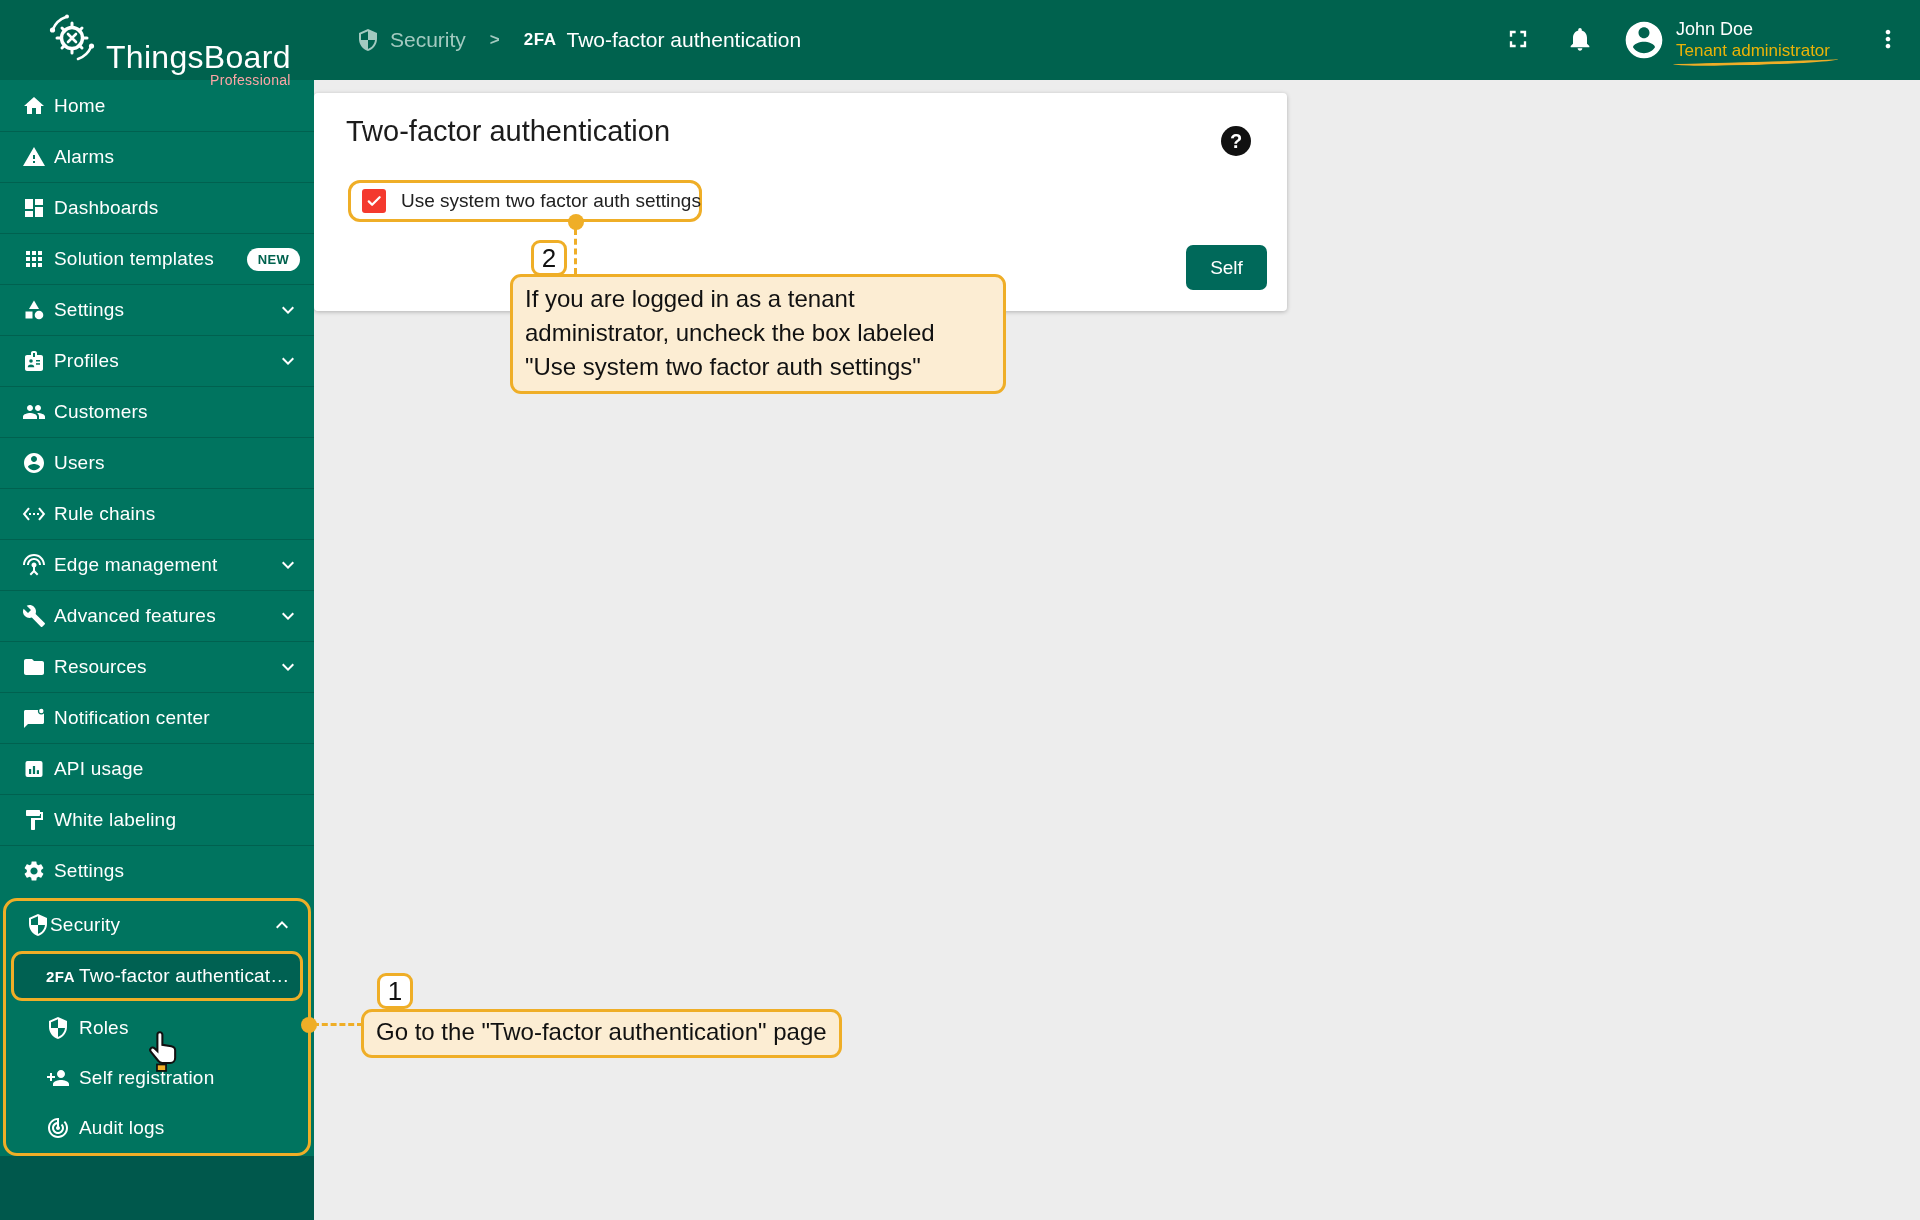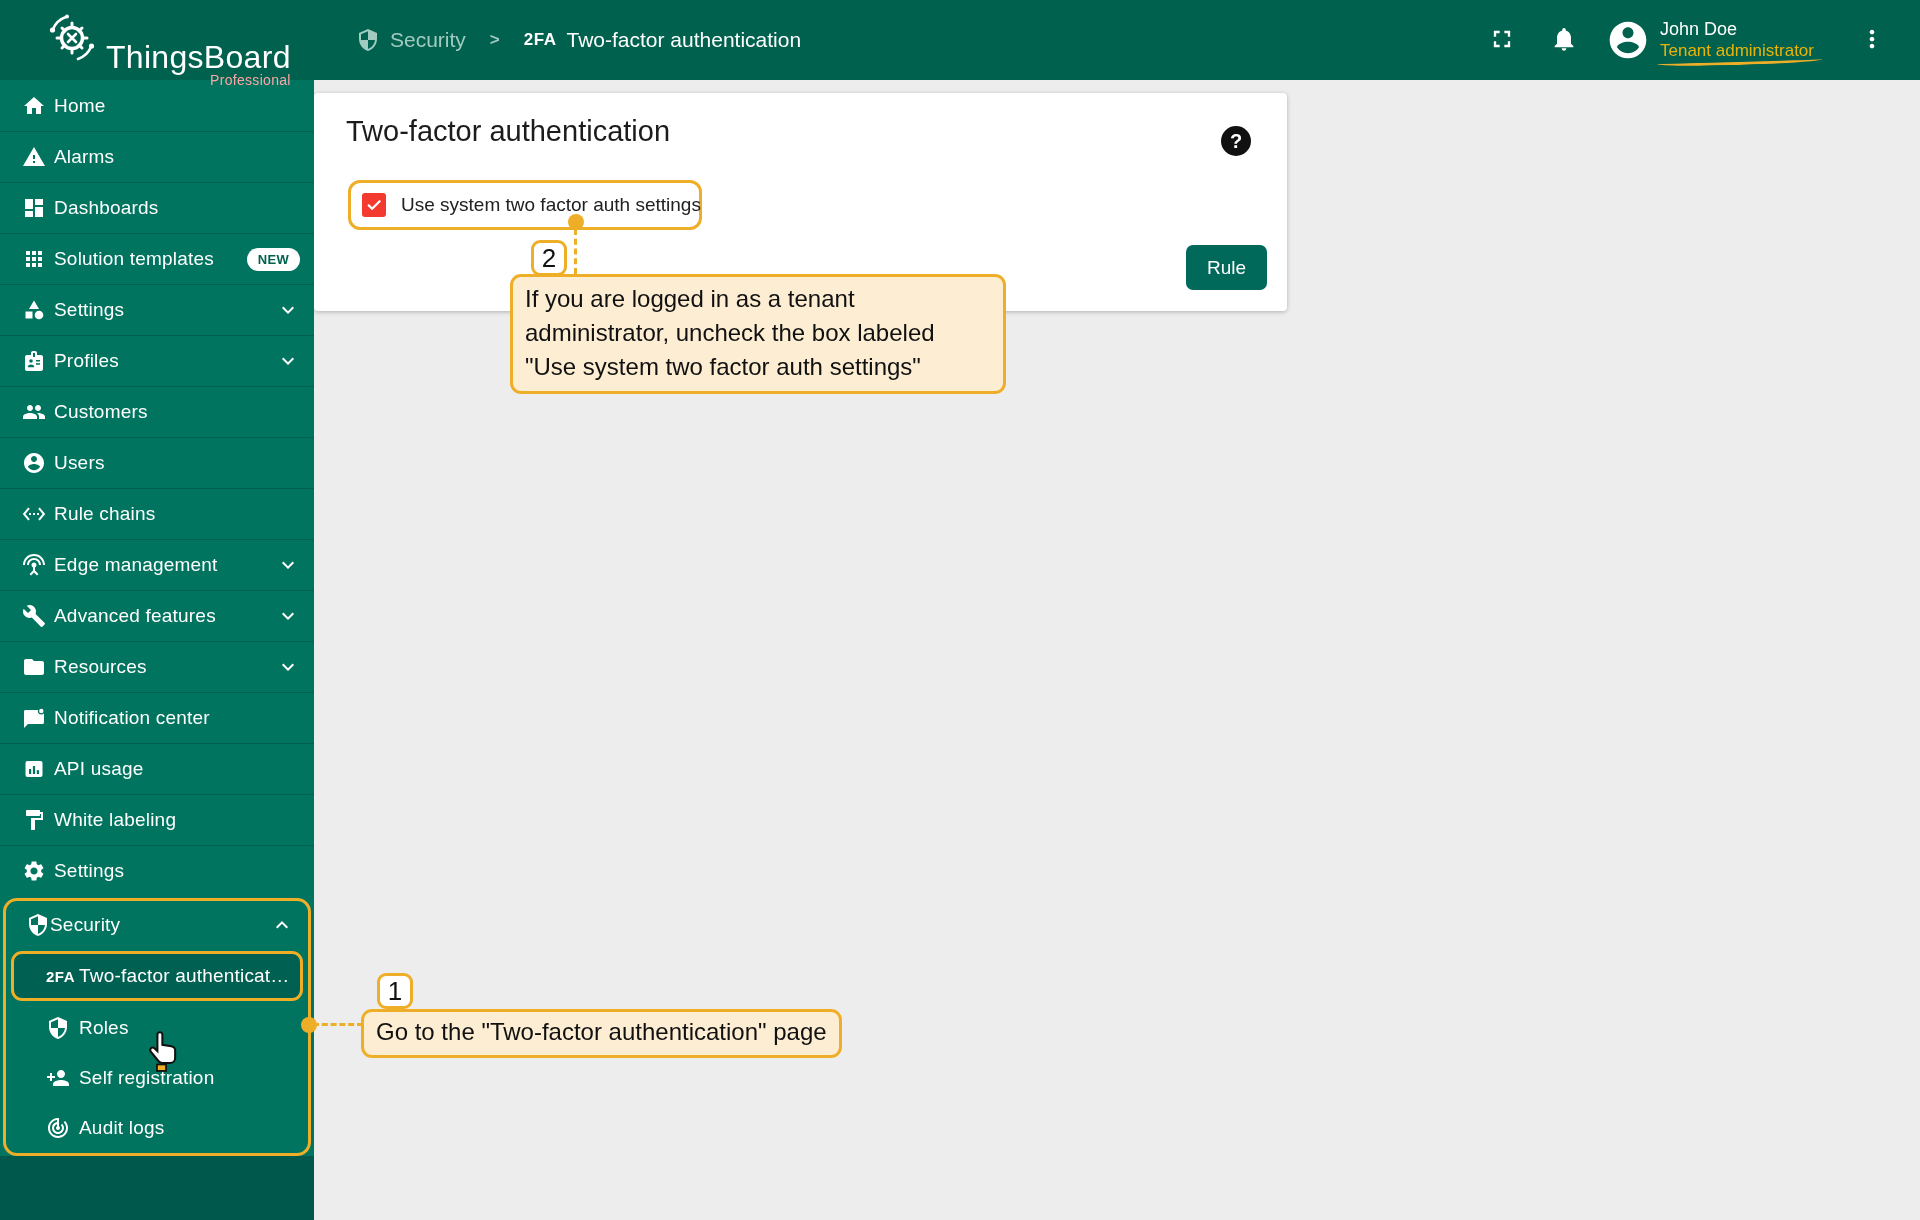--- a/index.html
+++ b/index.html
@@ -16,21 +16,21 @@
   .logo-title { color:#fff; font-size:32px; font-weight:500; letter-spacing:.3px; line-height:34px; }
   .logo-sub { color:#fca5a5; font-size:14px; font-weight:400; margin-top:-2px; letter-spacing:.3px; }
 
   .breadcrumb { display:flex; align-items:center; margin-left:42px; }
   .bc-shield { width:24px; height:24px; margin-right:10px; }
   .bc-section { color:#a3cac0; font-size:21px; }
   .bc-sep { color:#a3cac0; font-size:17px; font-weight:700; margin:0 24px; }
   .bc-2fa { color:#fff; font-size:17px; font-weight:700; letter-spacing:.5px; margin-right:10px; }
   .bc-page { color:#fff; font-size:21px; }
 
-  .top-actions { margin-left:auto; display:flex; align-items:center; padding-right:34px; }
+  .top-actions { margin-left:auto; display:flex; align-items:center; padding-right:18px; }
   .icon-btn { background:none; border:none; cursor:pointer; display:flex; align-items:center; }
   .icon-btn svg { width:28px; height:28px; fill:#fff; }
   .btn-fullscreen { margin-right:34px; }
   .btn-bell { margin-right:28px; }
   .avatar { width:44px; height:44px; margin-right:10px; }
   .avatar svg { width:44px; height:44px; fill:#fff; }
   .user-block { margin-right:44px; position:relative; }
   .user-name { color:#fff; font-size:18px; line-height:22px; }
   .user-role { color:#eab308; font-size:17px; line-height:22px; position:relative; display:inline-block; }
   .role-underline { position:absolute; left:-3px; right:-8px; bottom:-3px; height:7px;
@@ -62,21 +62,21 @@
   .sub-selected .nav-label { max-width:232px; overflow:hidden; text-overflow:ellipsis; }
 
   
   .content { position:absolute; left:314px; top:80px; right:0; bottom:0; background:#ededed; }
   .card { position:relative; margin-top:13px; width:973px; height:218px; background:#fff;
           border-radius:4px; box-shadow:0 1px 4px rgba(0,0,0,.25); }
   .card-title { position:absolute; left:32px; top:22px; font-size:29px; font-weight:500; color:#1c1c1c; }
   .help-btn { position:absolute; right:36px; top:33px; width:30px; height:30px; border:none;
               border-radius:50%; background:#111; color:#fff; font-size:20px; font-weight:700;
               cursor:pointer; line-height:30px; text-align:center; }
-  .cb-outline { position:absolute; left:34px; top:87px; width:354px; height:50px;
+  .cb-outline { position:absolute; left:34px; top:87px; width:354px; height:42px;
                 border:3px solid #efae27; border-radius:12px; display:flex; align-items:center;
                 padding-left:11px; background:#fff; }
   .checkbox { width:24px; height:24px; background:#f4392e; border-radius:3px; flex:0 0 24px;
               display:flex; align-items:center; justify-content:center; cursor:pointer; }
   .checkbox svg { width:18px; height:18px; }
   .cb-label { margin-left:15px; font-size:19px; color:#212121; white-space:nowrap; }
   .save-btn { position:absolute; left:872px; top:152px; width:81px; height:45px; background:#00695a;
               border:none; border-radius:7px; color:#fff; font-size:19px; font-weight:500;
               cursor:pointer; font-family:"Liberation Sans",sans-serif; }
 
@@ -386,21 +386,21 @@
         <span>?</span>
       </button>
       <div class="cb-outline">
         <span class="checkbox">
           <svg viewBox="0 0 24 24">
               <path d="M5 12.5l4.5 4.5L19.5 7" fill="none" stroke="#fff" stroke-width="3" stroke-linecap="round" stroke-linejoin="round"></path>
             </svg>
         </span>
         <span class="cb-label">Use system two factor auth settings</span>
       </div>
-      <button class="save-btn">Rule</button>
+      <button class="save-btn">Self</button>
     </section>
   </main>
 
   <div class="anno anno-dot" style="left:568px; top:214px;"></div>
   <div class="anno anno-vline" style="left:574px; top:229px; height:45px;"></div>
   <div class="anno anno-badge" style="left:531px; top:240px;">2</div>
   <div class="anno anno-box" style="left:510px; top:274px; width:496px;">If you are logged in as a tenant administrator, uncheck the box labeled "Use system two factor auth settings"</div>
 
   <div class="anno anno-dot" style="left:301px; top:1017px;"></div>
   <div class="anno anno-hline" style="left:313px; top:1023px; width:50px;"></div>

